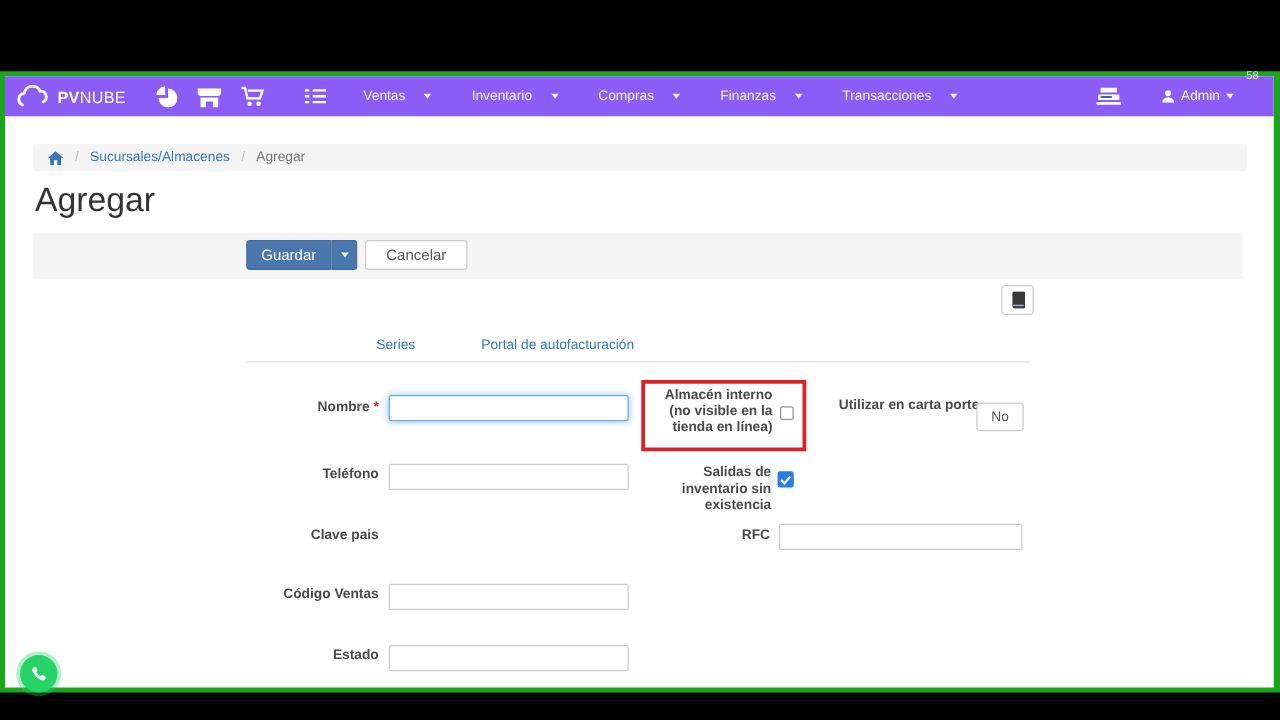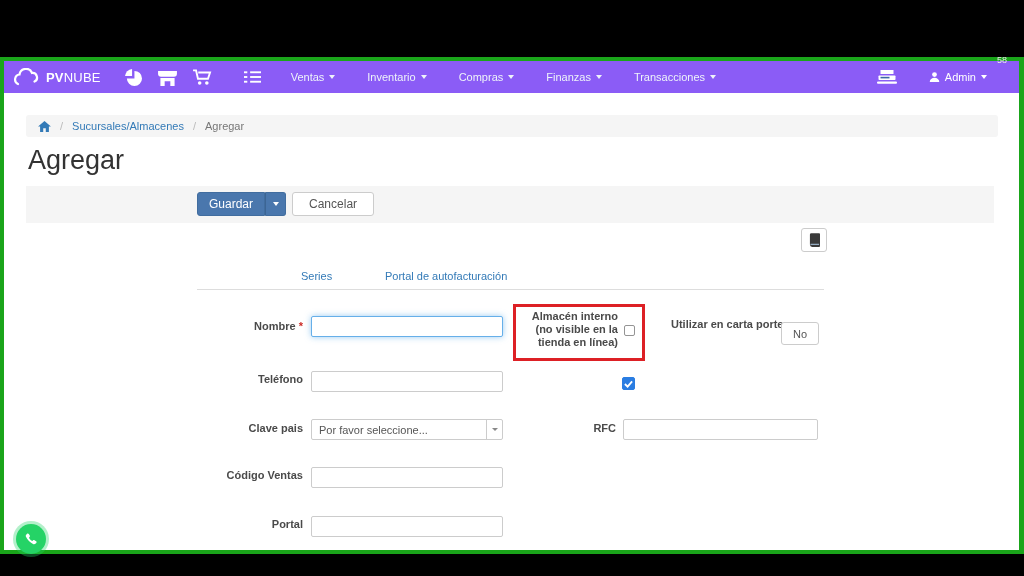--- a/index.html
+++ b/index.html
@@ -9,21 +9,21 @@
   .content{position:absolute;left:4px;top:45px;width:1015px;height:489px;background:#ffffff;}
 
   
   .navbar{position:absolute;left:4px;top:45px;width:1015px;height:32px;background:#8b5cf6;display:flex;align-items:center;}
   .nav-left{display:flex;align-items:center;height:100%;padding-left:9px;}
   .logo{margin-right:5px;display:flex;align-items:center;}
   .brand{color:#fff;font-size:13px;margin-right:16px;letter-spacing:.2px;white-space:nowrap;}
   .brand b{font-weight:bold;}
   .nav-icon{margin:0 8px;display:flex;align-items:center;cursor:pointer;}
   .nav-icon.tasks{margin-left:24px;}
-  .nav-menu{margin-left:32px;color:#eef3fa;font-size:11px;display:flex;align-items:center;gap:5px;cursor:pointer;white-space:nowrap;}
+  .nav-menu{margin-left:32px;color:#eef3fa;font-size:11px;display:flex;align-items:center;gap:15px;cursor:pointer;white-space:nowrap;}
   .nav-menu.first{margin-left:22px;}
   .caret{display:inline-block;width:0;height:0;border-left:3.5px solid transparent;border-right:3.5px solid transparent;border-top:4px solid currentColor;}
   .nav-right{margin-left:auto;display:flex;align-items:center;gap:24px;padding-right:32px;color:#fff;}
   .admin{display:flex;align-items:center;gap:5px;font-size:11px;color:#fff;cursor:pointer;}
   .counter58{position:absolute;left:997px;top:39px;font-size:9px;color:#e8e8e8;z-index:30;}
 
   
   .breadcrumb{position:absolute;left:26px;top:99px;width:972px;height:22px;background:#f5f5f5;border-radius:3px;display:flex;align-items:center;gap:9px;padding-left:12px;box-sizing:border-box;font-size:11px;}
   .breadcrumb .sep{color:#bbb;}
   .bc-link{color:#337ab7;cursor:pointer;text-decoration:none;}
@@ -188,40 +188,35 @@
   <div class="tab-link series">Series</div>
   <div class="tab-link portal">Portal de autofacturación</div>
 
   <div class="flabel col1" style="top:304px;"><span>Nombre</span> <em class="req">*</em></div>
   <input class="tinput focused" style="left: 311px; top: 300px;" value="">
 
   <div class="flabel col1" style="top:357px;">Teléfono</div>
   <input class="tinput" style="left: 311px; top: 355px;" value="">
 
   <div class="flabel col1" style="top:406px;">Clave pais</div>
-  <div class="selectbox">
-    <span class="sel-text">Por favor seleccione...</span>
-    <span class="sel-arrow">
-        <span class="caret"></span>
-      </span>
-  </div>
 
   <div class="flabel col1" style="top:453px;">Código Ventas</div>
   <input class="tinput" style="left: 311px; top: 451px;" value="">
 
-  <div class="flabel col1" style="top:502px;">Portal</div>
+  <div class="flabel col1" style="top:502px;">Estado</div>
   <input class="tinput" style="left: 311px; top: 500px;" value="">
 
   <div class="red-box"></div>
   <div class="flabel" style="left:518px;top:294px;width:100px;">Almacén interno (no visible en la tienda en línea)</div>
   <div class="checkbox" style="left:624px;top:309px;"></div>
 
   <div class="flabel" style="left:671px;top:302px;width:110px;white-space:nowrap;text-align:left;">Utilizar en carta porte</div>
   <div class="btn-no">No</div>
 
+  <div class="flabel" style="left:517px;top:356px;width:100px;">Salidas de inventario sin existencia</div>
   <div class="checkbox checked" style="left:622px;top:361px;">
     <svg width="9" height="8" viewBox="0 0 10 8">
         <polyline points="1,4 4,7 9,1" fill="none" stroke="#fff" stroke-width="2"></polyline>
       </svg>
   </div>
 
   <div class="flabel" style="left:540px;top:406px;width:76px;">RFC</div>
   <input class="tinput" style="left: 623px; top: 403px; width: 195px;" value="">
 
   <div class="whatsapp">

